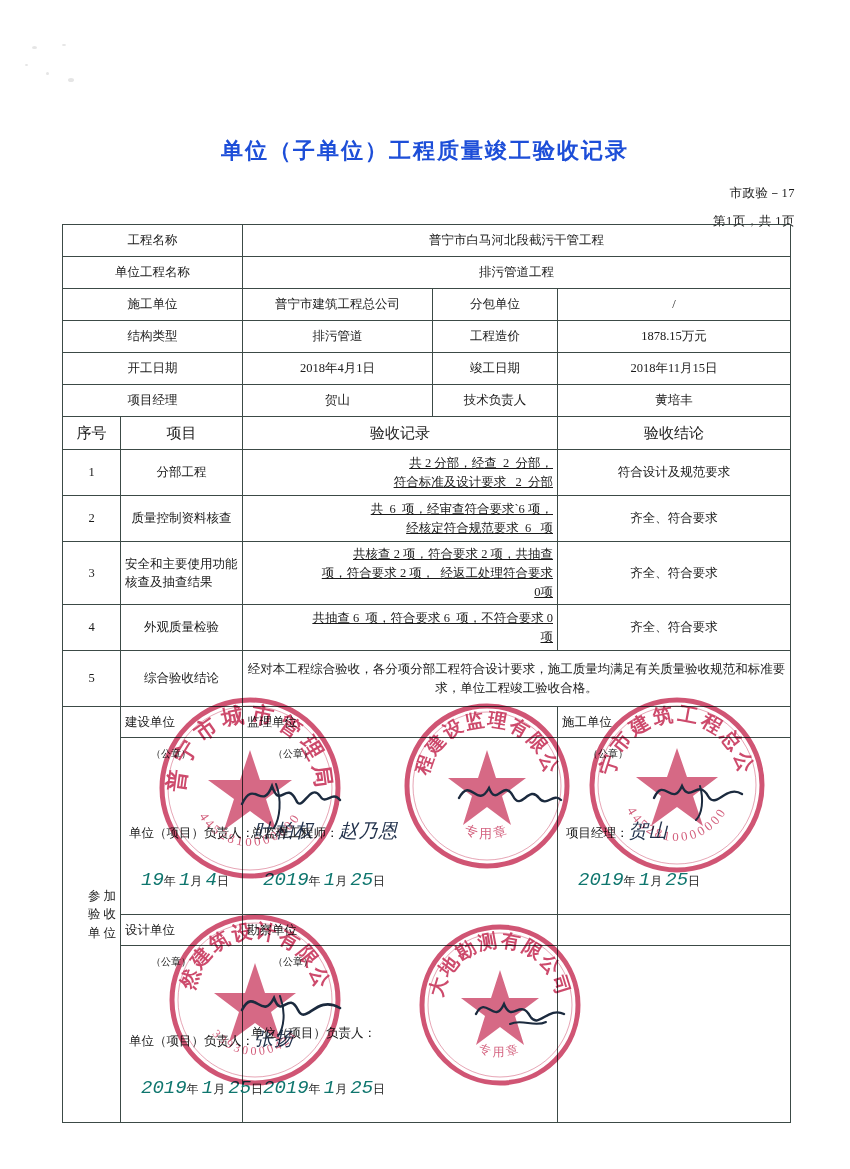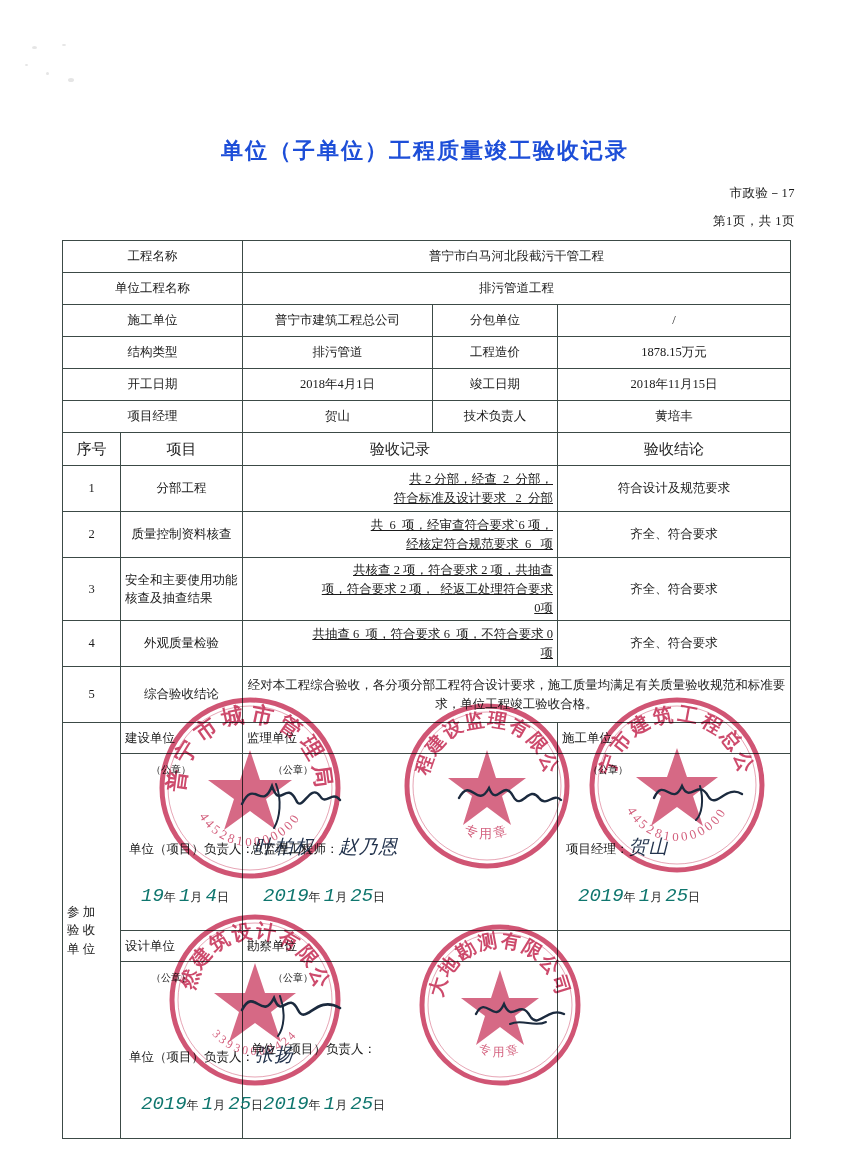--- a/index.html
+++ b/index.html
@@ -54,21 +54,21 @@
     top: 213px;
     right: 55px;
     font-size: 12.5px;
     letter-spacing: .5px;
   }
 
   
   .main-table {
     position: absolute;
     left: 62px;
-    top: 240px;
+    top: 224px;
     width: 728px;
     border-collapse: collapse;
     table-layout: fixed;
   }
   .main-table td {
     border: 1px solid #3c4a46;
     font-size: 12.5px;
     padding: 3px 4px;
     vertical-align: middle;
     line-height: 1.5;
@@ -92,21 +92,21 @@
   .concl-cell {
     text-align: center;
     padding: 6px 14px;
     line-height: 1.7;
     text-indent: 0;
   }
 
   
   .vert-label {
     writing-mode: horizontal-tb;
-    text-align: left;
+    text-align: right;
     font-size: 12.5px;
     line-height: 1.45;
     letter-spacing: 0;
   }
   .vert-label .vl-row { display: block; white-space: pre; }
 
   .unit-head {
     text-align: left;
     font-size: 12.5px;
     height: 24px;

